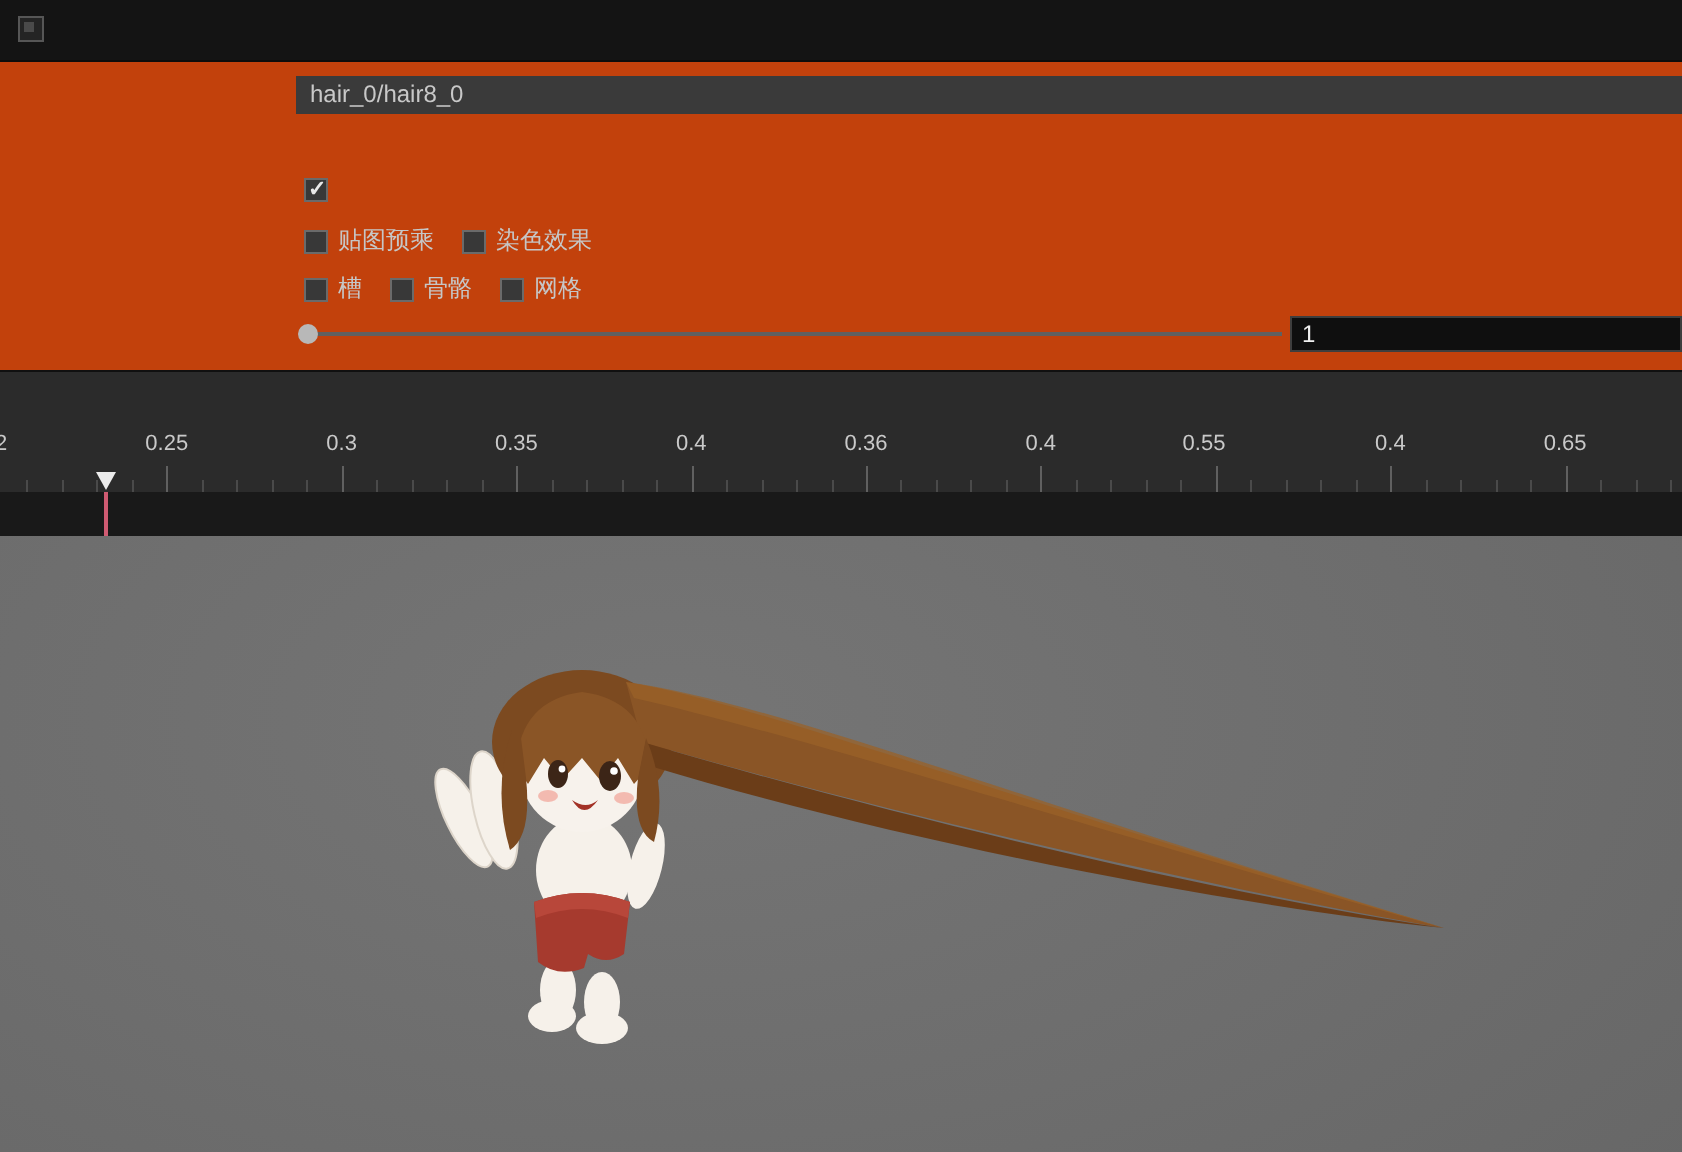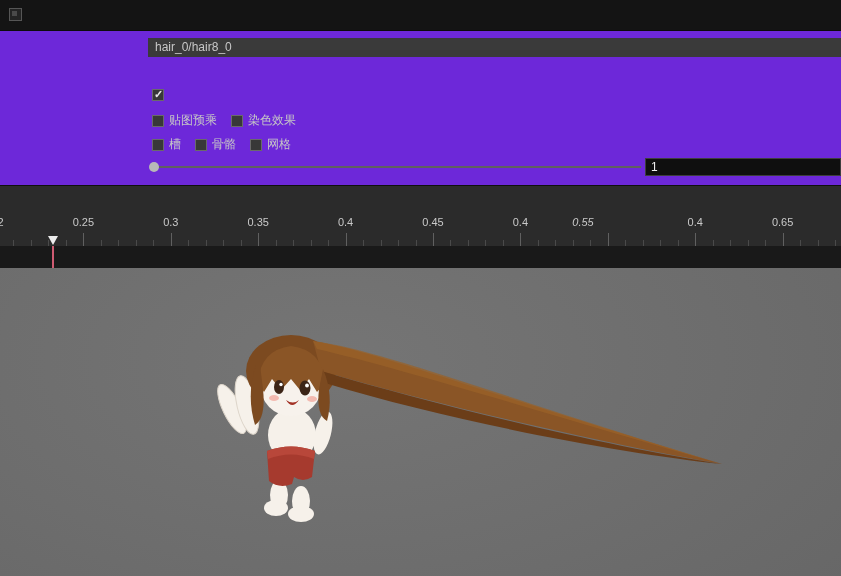--- a/index.html
+++ b/index.html
@@ -6,21 +6,21 @@
   #app{
     position:relative;width:841px;height:576px;overflow:hidden;
     background:#282828;font-family:"Liberation Sans",sans-serif;
     -webkit-font-smoothing:antialiased;
   }
   
   .topbar{position:absolute;top:0;left:0;right:0;height:30px;background:#141414;border-bottom:1px solid #0c0c0c;}
   .app-icon{position:absolute;top:8px;left:9px;width:11px;height:11px;border:1px solid #565656;background:#242424;}
   .app-icon::after{content:"";position:absolute;left:2px;top:2px;width:5px;height:5px;background:#4a4a4a;}
   
-  .panel{position:absolute;top:31px;left:0;right:0;height:154px;background:#6d28d9;}
+  .panel{position:absolute;top:31px;left:0;right:0;height:154px;background:#c2410c;}
   .text-field{
     position:absolute;left:148px;right:0;height:19px;background:#3a3a3a;
     color:#c8c8c8;font-size:12px;line-height:19px;padding-left:7px;box-sizing:border-box;
     white-space:nowrap;overflow:hidden;
   }
   .field-skin{top:7px;}
   .field-anim{top:31px;}
   .checkbox{
     display:inline-block;width:12px;height:12px;box-sizing:border-box;
     border:1px solid #6a6a6a;background:#383838;position:relative;vertical-align:middle;
@@ -112,23 +112,23 @@
 
   <div class="divider"></div>
 
   <div class="ruler">
     <div>
         <span class="ruler-label" style="left: -4px;">0.2</span>
         <span class="ruler-label" style="left: 83.4px;">0.25</span>
         <span class="ruler-label" style="left: 170.8px;">0.3</span>
         <span class="ruler-label" style="left: 258.2px;">0.35</span>
         <span class="ruler-label" style="left: 345.6px;">0.4</span>
-        <span class="ruler-label" style="left: 433px;">0.45</span>
+        <span class="ruler-label" style="left: 433px;">0.36</span>
         <span class="ruler-label" style="left: 520.4px;">0.4</span>
-        <span class="ruler-label" style="left: 583px; font-style: italic;">0.55</span>
+        <span class="ruler-label" style="left: 602px;">0.55</span>
         <span class="ruler-label" style="left: 695.2px;">0.4</span>
         <span class="ruler-label" style="left: 782.6px;">0.65</span>
       </div>
     <div>
         <div class="tick" style="left: 13.48px;"></div>
         <div class="tick" style="left: 30.96px;"></div>
         <div class="tick" style="left: 48.44px;"></div>
         <div class="tick" style="left: 65.92px;"></div>
         <div class="tick major" style="left: 83.4px;"></div>
         <div class="tick" style="left: 100.88px;"></div>

